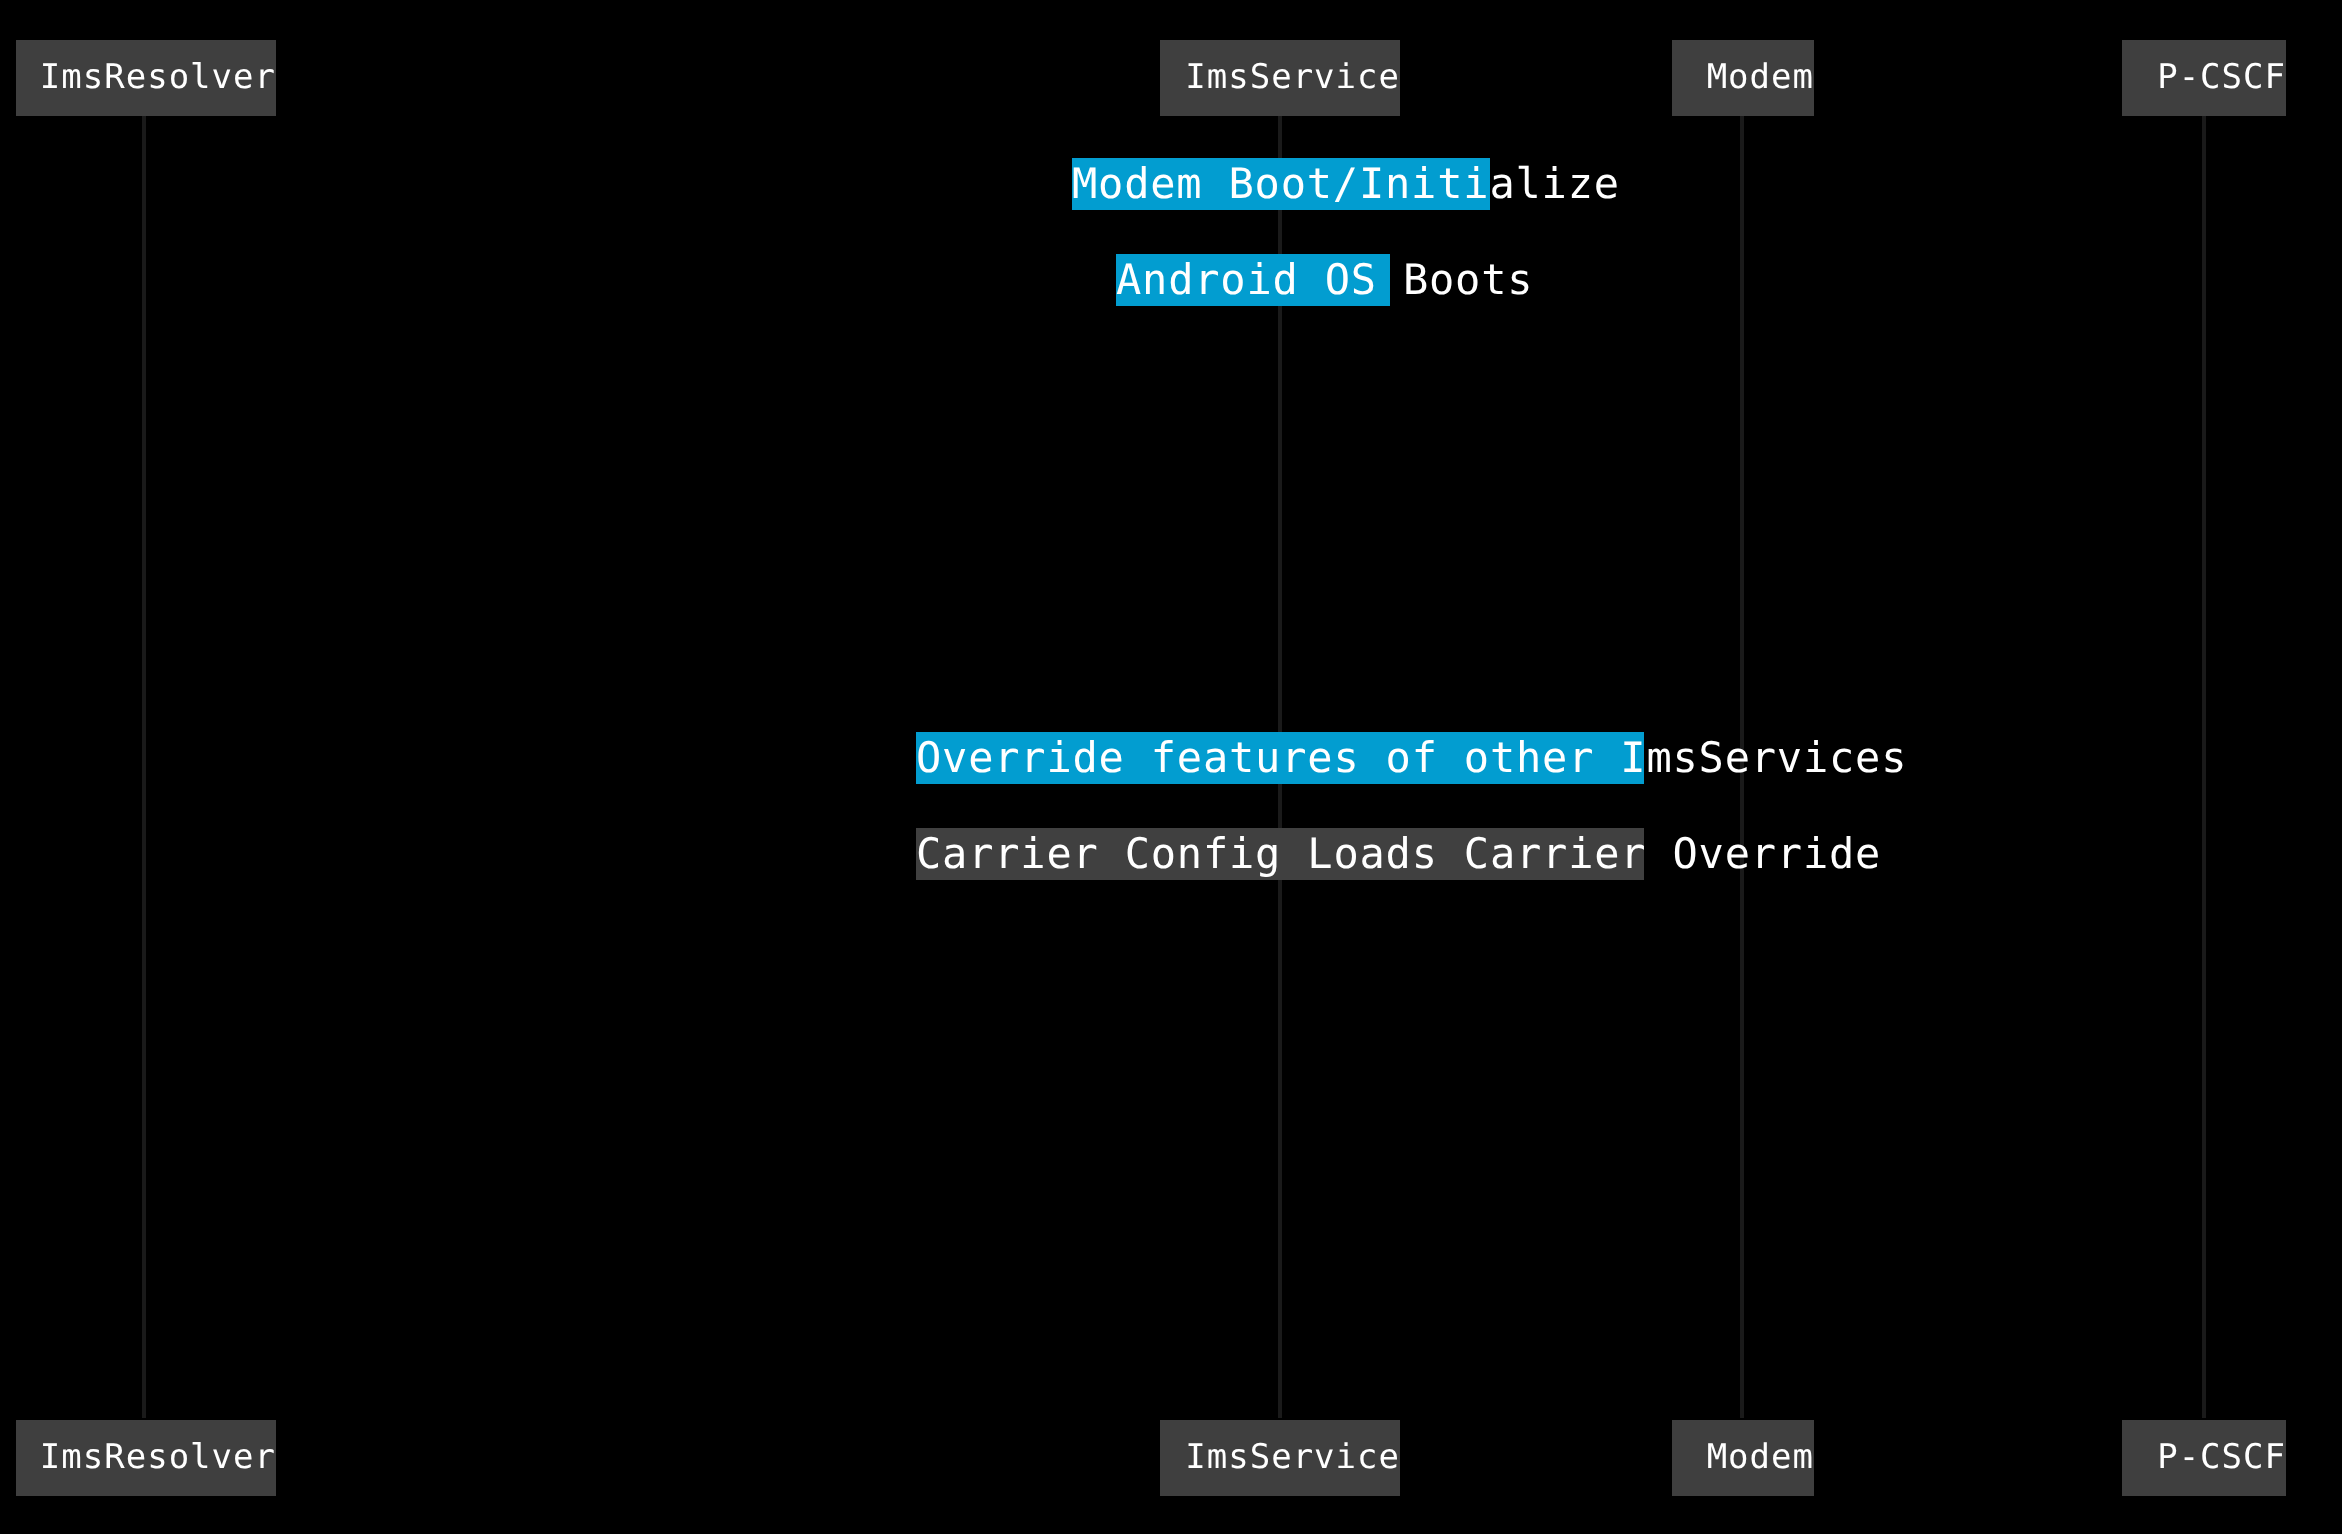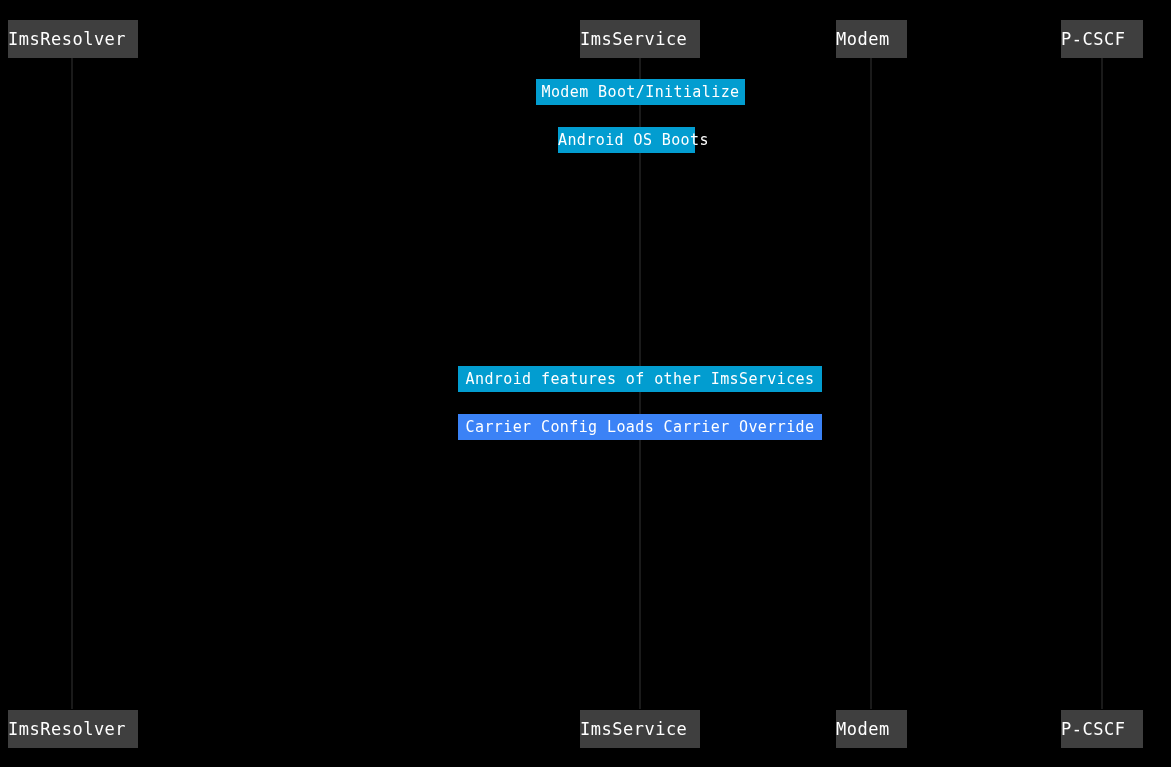--- a/index.html
+++ b/index.html
@@ -34,33 +34,33 @@
 
   
   .participant {
     position: absolute;
     box-sizing: border-box;
     background: #3f3f3f;
     color: #ffffff;
     font-size: 17px;
     line-height: 38px;
     height: 38px;
-    text-align: left;
+    text-align: right;
     white-space: nowrap;
     letter-spacing: 0.5px;
     font-family: "DejaVu Sans Mono", "Liberation Mono", monospace;
   }
 
   
   .note {
     position: absolute;
     box-sizing: border-box;
     background: #029dd0;
     color: #ffffff;
-    font-size: 15px;
+    font-size: 21px;
     line-height: 26px;
     height: 26px;
     text-align: center;
     white-space: nowrap;
     letter-spacing: 0.4px;
     font-family: "DejaVu Sans Mono", "Liberation Mono", monospace;
   }
 </style>
 </head>
 <body>
@@ -74,22 +74,22 @@
     </div>
   <div id="header-boxes">
       <div class="participant" style="left: 8px; top: 20px; width: 130px; background: rgb(63, 63, 63); color: rgb(255, 255, 255);">ImsResolver</div>
       <div class="participant" style="left: 580px; top: 20px; width: 120px; background: rgb(63, 63, 63); color: rgb(255, 255, 255);">ImsService</div>
       <div class="participant" style="left: 836px; top: 20px; width: 71px; background: rgb(63, 63, 63); color: rgb(255, 255, 255);">Modem</div>
       <div class="participant" style="left: 1061px; top: 20px; width: 82px; background: rgb(63, 63, 63); color: rgb(255, 255, 255);">P-CSCF</div>
     </div>
   <div id="notes-layer">
       <div class="note" style="left: 536px; top: 79px; width: 209px; background: rgb(2, 157, 208); color: rgb(255, 255, 255);">Modem Boot/Initialize</div>
       <div class="note" style="left: 558px; top: 127px; width: 137px; background: rgb(2, 157, 208); color: rgb(255, 255, 255);">Android OS Boots</div>
-      <div class="note" style="left: 458px; top: 366px; width: 364px; background: rgb(2, 157, 208); color: rgb(255, 255, 255);">Android features of other ImsServices</div>
-      <div class="note" style="left: 458px; top: 414px; width: 364px; background: #3b82f6; color: rgb(255, 255, 255);">Carrier Config Loads Carrier Override</div>
+      <div class="note" style="left: 458px; top: 366px; width: 364px; background: rgb(2, 157, 208); color: rgb(255, 255, 255);">Override features of other ImsServices</div>
+      <div class="note" style="left: 458px; top: 414px; width: 364px; background: #404040; color: rgb(255, 255, 255);">Carrier Config Loads Carrier Override</div>
     </div>
   <div id="footer-boxes">
       <div class="participant" style="left: 8px; top: 710px; width: 130px; background: rgb(63, 63, 63); color: rgb(255, 255, 255);">ImsResolver</div>
       <div class="participant" style="left: 580px; top: 710px; width: 120px; background: rgb(63, 63, 63); color: rgb(255, 255, 255);">ImsService</div>
       <div class="participant" style="left: 836px; top: 710px; width: 71px; background: rgb(63, 63, 63); color: rgb(255, 255, 255);">Modem</div>
       <div class="participant" style="left: 1061px; top: 710px; width: 82px; background: rgb(63, 63, 63); color: rgb(255, 255, 255);">P-CSCF</div>
     </div>
 </div>
 
 </body></html>

